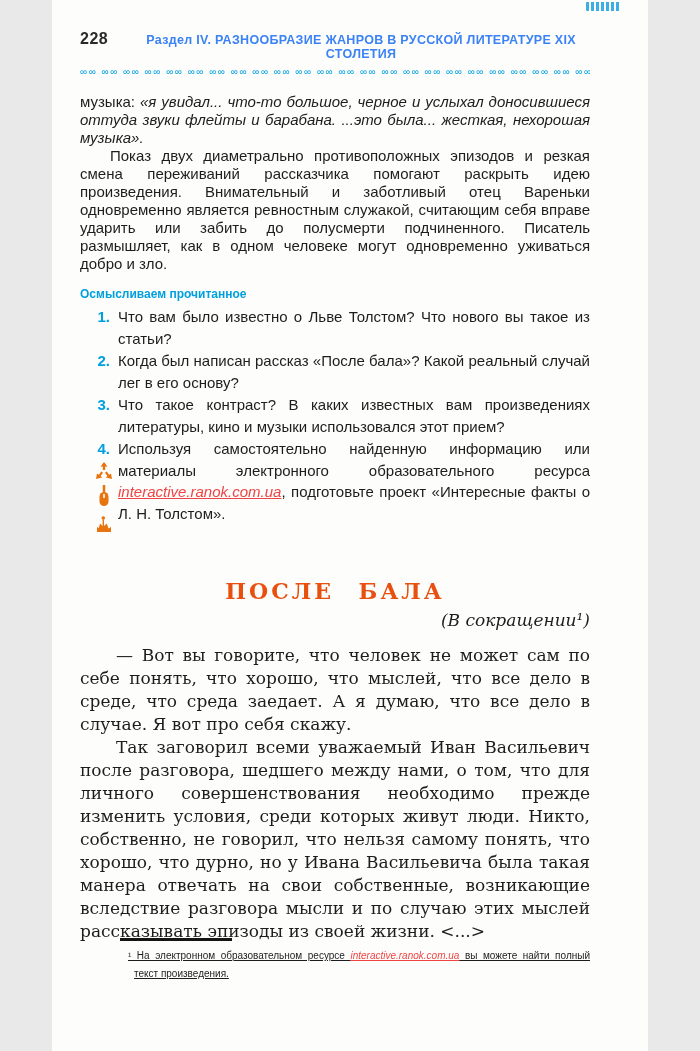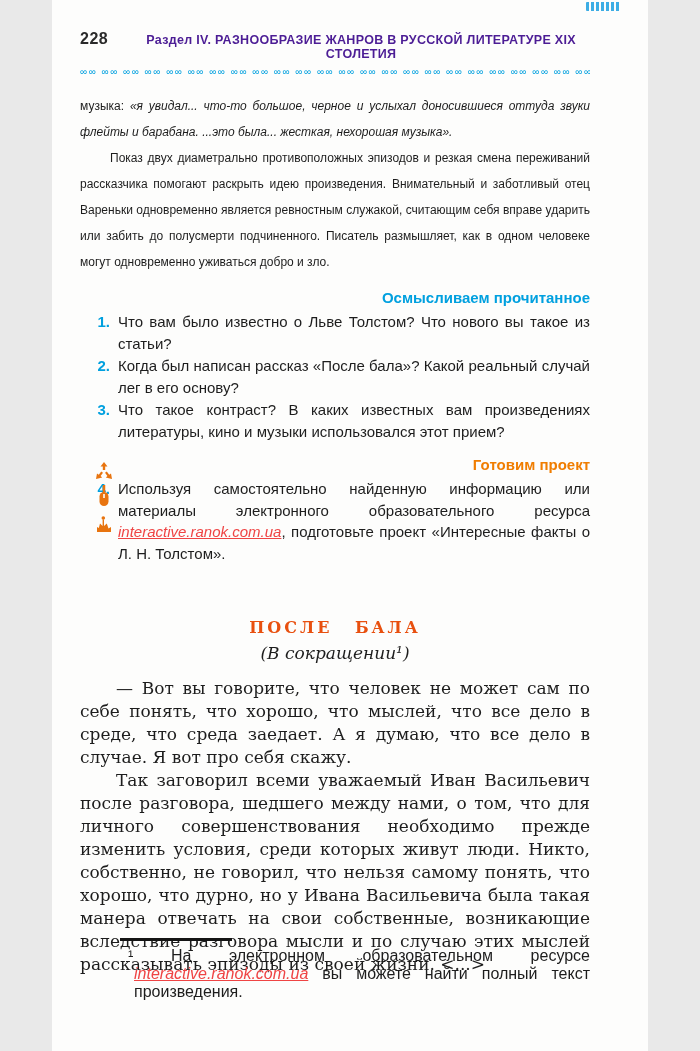--- a/index.html
+++ b/index.html
@@ -17,63 +17,63 @@
   
   .watermark{
     position:absolute;top:2px;right:28px;width:34px;height:9px;
     background:repeating-linear-gradient(90deg,#1b9fe0 0 3px,transparent 3px 5px);
     opacity:.85;border-radius:1px;
   }
   header{display:flex;align-items:baseline;gap:24px;}
   .page-num{font-size:16px;font-weight:bold;color:#2a2a2a;letter-spacing:.5px;flex:0 0 auto;}
   .section-title{
     flex:1;text-align:center;
-    color:#4c1d95;font-weight:bold;font-size:12.5px;letter-spacing:.3px;
+    color:#3b82f6;font-weight:bold;font-size:12.5px;letter-spacing:.3px;
   }
   .ornament{
     margin-top:5px;margin-bottom:16px;
     color:#00a0df;font-size:10px;letter-spacing:1.5px;
     white-space:nowrap;overflow:hidden;width:100%;
   }
-  .body-text{font-size:12px;line-height:26px;text-align:justify;}
+  .body-text{font-size:15px;line-height:18px;text-align:justify;}
   .body-text p{margin:0;}
   .p-indent{text-indent:30px;}
   .quote-italic{font-style:italic;}
-  .subhead{font-size:15px;font-weight:bold;margin:14px 0 5px 0;text-align:right;}
+  .subhead{font-size:12px;font-weight:bold;margin:14px 0 5px 0;}
   .subhead.blue{color:#00a0df;}
   .subhead.orange{color:#f07d00;}
   .qlist{margin:0;padding:0;list-style:none;font-size:15px;line-height:21.5px;text-align:justify;}
   .qitem{display:flex;margin:0 0 1px 0;}
   .qnum{flex:0 0 30px;text-align:right;padding-right:8px;color:#00a0df;font-weight:bold;}
   .qtext{flex:1;}
   .qtext .res-link, .footnote .res-link{
     color:#ef4444;font-style:italic;text-decoration:underline;cursor:pointer;
   }
   .margin-icons{
     position:absolute;left:40px;top:462px;
     display:flex;flex-direction:column;gap:5px;align-items:center;width:24px;
   }
   .margin-icons svg{display:block;}
   .story-title{
     margin:54px 0 6px 0;text-align:center;
     font-family:"DejaVu Serif", serif;
-    color:#e8500f;font-size:16px;font-weight:bold;
+    color:#e8500f;font-size:22px;font-weight:bold;
     letter-spacing:3px;word-spacing:14px;
   }
   .story-subtitle{
-    text-align:center;font-family:"DejaVu Serif", serif;
+    text-align:right;font-family:"DejaVu Serif", serif;
     font-style:italic;font-size:17px;margin:0 0 14px 0;
   }
   .story-text{font-family:"DejaVu Serif", serif;font-size:17px;line-height:23px;text-align:justify;}
   .story-text p{margin:0;text-indent:36px;}
   .footnote-block{position:absolute;left:68px;right:58px;top:938px;}
   .footnote-rule{width:112px;height:3px;background:#141414;margin-bottom:6px;}
   .footnote{
-    font-size:16px;line-height:18px;text-align:justify;
-    padding-left:14px;text-indent:-6px;margin:0;
+    font-size:10px;line-height:18px;text-align:justify;
+    padding-left:14px;text-indent:-6px;margin:0;text-decoration:underline;
   }
 </style>
 </head>
 <body>
 
 <div class="page">
 
   <div class="watermark"></div>
 
   <header>
@@ -98,21 +98,20 @@
     <li class="qitem">
       <span class="qnum">2.</span>
       <span class="qtext">Когда был написан рассказ «После бала»? Какой реальный случай лег в его основу?</span>
     </li>
     <li class="qitem">
       <span class="qnum">3.</span>
       <span class="qtext">Что такое контраст? В каких известных вам произведениях литературы, кино и музыки использовался этот прием?</span>
     </li>
   </ol>
 
-  <h3 class="subhead orange">Готовим проект</h3>
 
   <div class="margin-icons">
     <span>
       <svg width="20" height="18" viewBox="0 0 20 18" fill="#e8740f" xmlns="http://www.w3.org/2000/svg">
         <path d="M10 0 L13.5 4.5 L11.2 4.5 L11.2 8 L8.8 8 L8.8 4.5 L6.5 4.5 Z"></path>
         <path d="M2 17 L3 11.5 L4.8 12.8 L7.2 9.5 L9 10.8 L6.6 14.1 L8.2 15.4 Z"></path>
         <path d="M18 17 L17 11.5 L15.2 12.8 L12.8 9.5 L11 10.8 L13.4 14.1 L11.8 15.4 Z"></path>
       </svg>
     </span>
     <span>

